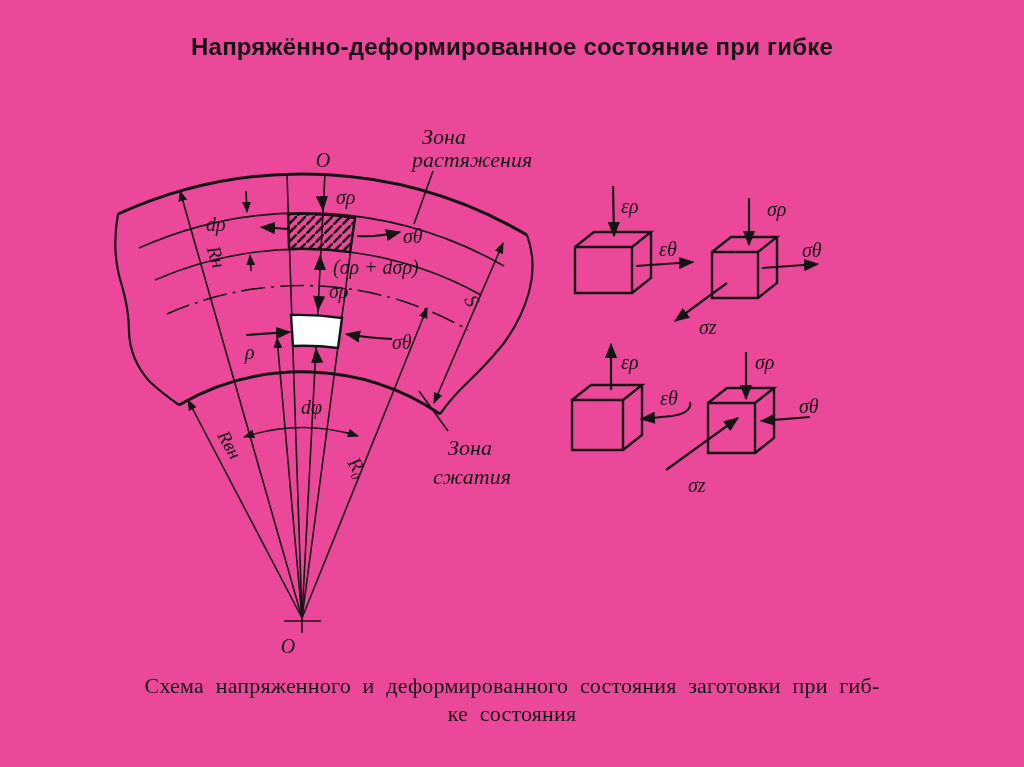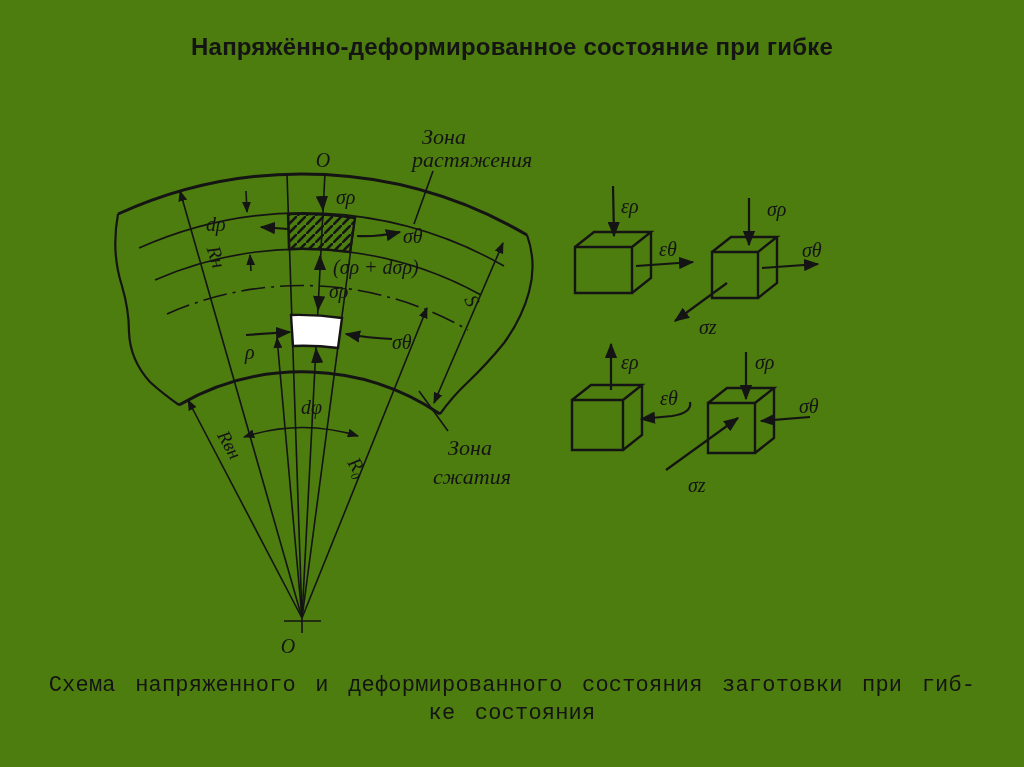--- a/index.html
+++ b/index.html
@@ -1,22 +1,22 @@
 <!DOCTYPE html>
 <html><head>
 <meta charset="utf-8">
 <style>
   html,body{margin:0;padding:0;background:#888;}
-  .stage{position:relative;width:1024px;height:767px;background:#4d7c0f;overflow:hidden;
+  .stage{position:relative;width:1024px;height:767px;background:#ec4899;overflow:hidden;
          font-family:"Liberation Serif",serif;color:#141414;}
   .title{position:absolute;top:33px;left:0;width:100%;text-align:center;
          font-family:"Liberation Sans",sans-serif;font-weight:bold;font-size:24px;
          letter-spacing:.2px;color:#141414;}
   .caption{position:absolute;top:672px;left:0;width:100%;text-align:center;
-           font-family:Liberation Mono, monospace;font-size:22px;line-height:28px;
+           font-family:Liberation Serif, serif;font-size:22px;line-height:28px;
            word-spacing:6px;letter-spacing:.2px;color:#141414;}
   svg{position:absolute;left:0;top:0;}
   svg text{font-family:"Liberation Serif","DejaVu Serif",serif;font-style:italic;
            font-size:20px;fill:#141414;}
   text.small{font-size:19px;}
   text.zone{font-size:22px;}
   .ln{stroke:#141414;fill:none;}
   .w3{stroke-width:3;}   
   .w16{stroke-width:1.6;}
   .w22{stroke-width:2.2;}

